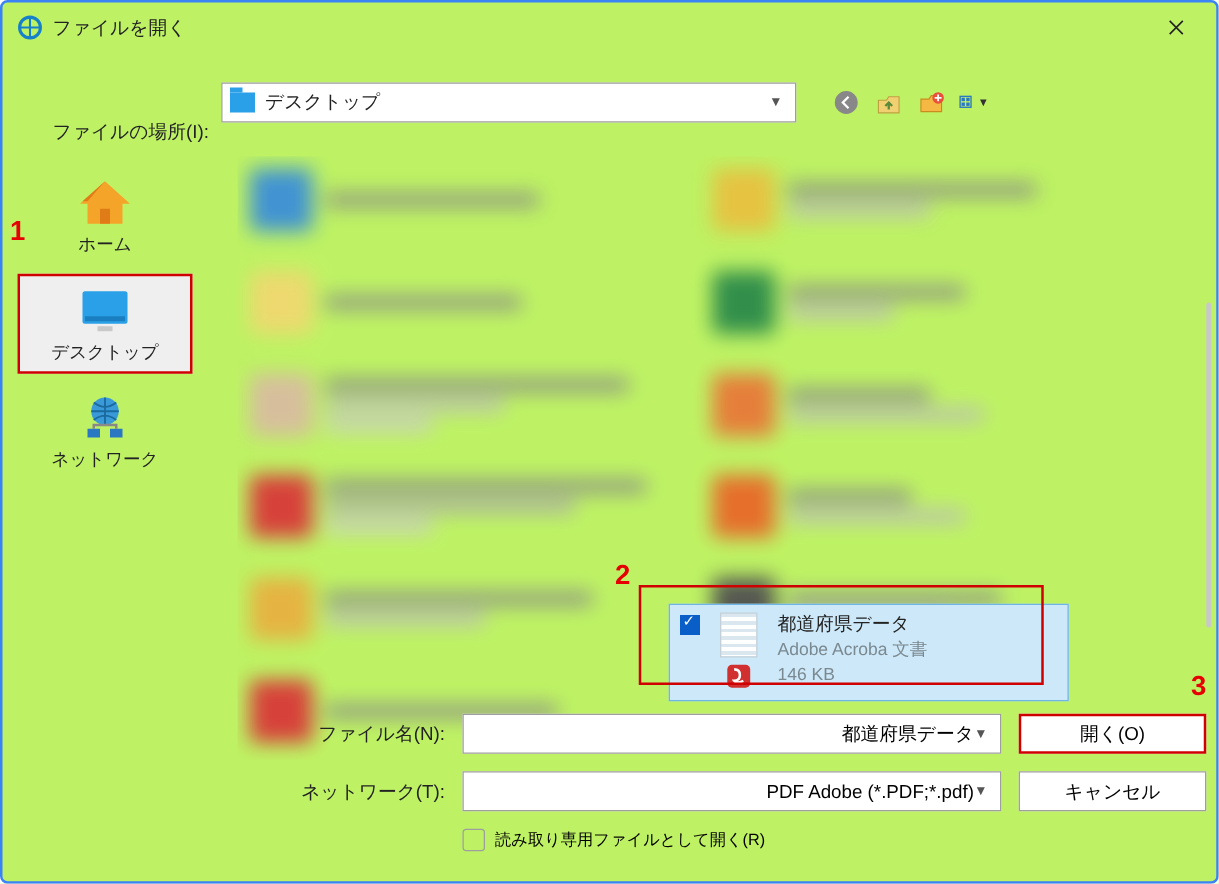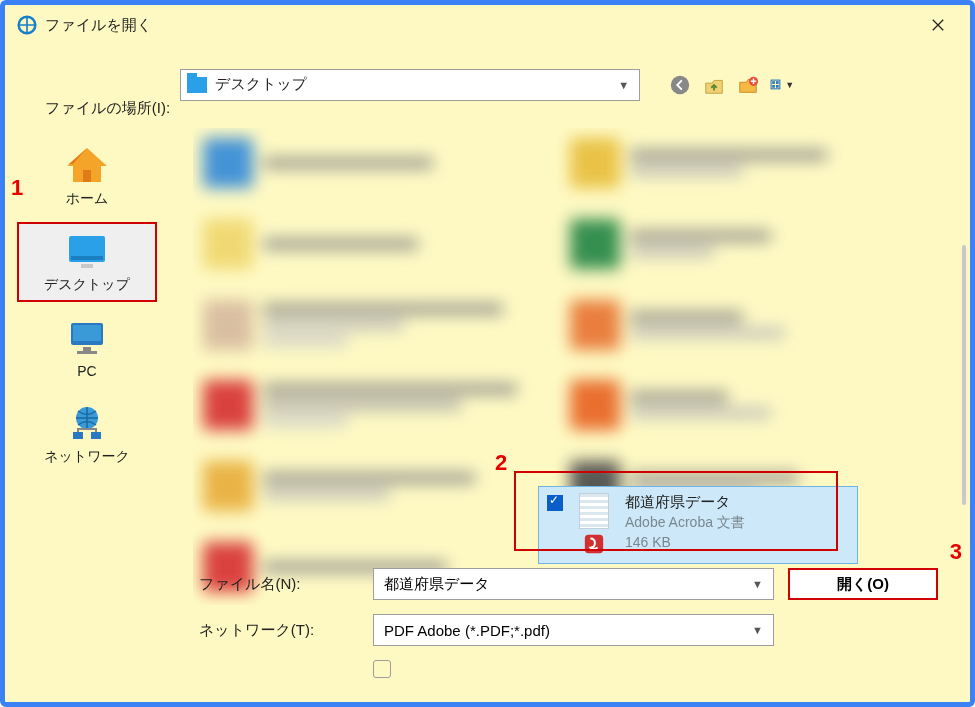--- a/index.html
+++ b/index.html
@@ -10,22 +10,22 @@
     font-size: 13px;
     background: #ffffff;
     width: 975px;
     height: 707px;
     position: relative;
     overflow: hidden;
   }
   .window {
     width: 100%;
     height: 100%;
-    border: 5px solid #3b82f6;
-    background: #fef9c3;
+    border: 2px solid #3b82f6;
+    background: #bef264;
     position: relative;
     border-radius: 6px;
   }
   
   .titlebar {
     height: 40px;
     display: flex;
     align-items: center;
     padding: 0 12px;
   }
@@ -99,36 +99,37 @@
   .entry-thumb-col { width: 46px; display:flex; flex-direction:column; align-items:center; }
   .entry-thumb { width: 30px; height: 36px; background: repeating-linear-gradient(#dbe7ee 0 3px,#fff 3px 6px); border:1px solid #c4d0d8; }
   .entry-pdf-ico { width: 22px; height: 22px; margin-top: 4px; }
   .entry-texts { display: flex; flex-direction: column; gap: 2px; }
   .entry-name { font-size: 15px; color: #222; }
   .entry-sub { font-size: 14px; color: #7a8990; }
   .scrollbar-thumb { position: absolute; right: 4px; top: 240px; width: 4px; height: 260px; background: #c8c8c8; border-radius: 2px; }
 
   
   .bottom {
-    position: absolute; left: 0; right: 0; bottom: 0; padding: 8px 32px 24px 194px;
+    position: absolute; left: 0; right: 0; bottom: 0; padding: 8px 8px 24px 194px;
     display: grid; grid-template-columns: 160px 1fr 150px; row-gap: 14px; column-gap: 14px;
     align-items: center;
+    text-align: right;
   }
   .form-label { font-size: 15px; color: #222; }
   .combo {
     height: 32px; border: 1px solid #9e9e9e; display: flex; align-items: center;
     padding: 0 10px; background: #fff; position: relative;
   }
   .combo-text { flex: 1; font-size: 15px; }
   .combo-caret { font-size: 11px; color: #555; }
   .btn {
     height: 32px; border: 1px solid #9e9e9e; background: #fff; display: flex;
     align-items: center; justify-content: center; font-size: 15px; cursor: pointer;
   }
-  .btn.primary { border: 2px solid #d00000; font-weight: bold; }
+  .btn.primary { border: 2px solid #d00000; }
   .checkbox-row { grid-column: 2 / 3; display: flex; align-items: center; gap: 8px; }
   .chk { width: 18px; height: 18px; border: 1px solid #9e9e9e; border-radius: 3px; }
 
   
   .anno-num { position: absolute; color: #e60000; font-weight: bold; font-size: 22px; z-index: 50; }
   .anno-box-2 { position: absolute; border: 2px solid #d00000; z-index: 40; }
 </style>
 </head>
 <body>
 
@@ -208,31 +209,20 @@
               <rect x="6" y="6" width="36" height="26" rx="2" fill="#2aa0e8"></rect>
               <rect x="8" y="26" width="32" height="4" fill="#1a7fc0"></rect>
               <rect x="18" y="34" width="12" height="4" fill="#c9c9c9"></rect>
             </svg>
         </span>
         <span class="place-label">デスクトップ</span>
       </div>
       <div class="place-item">
         <span class="place-icon">
           <svg viewBox="0 0 48 42" width="48" height="42">
-              <rect x="8" y="6" width="32" height="22" rx="2" fill="#2a78c2"></rect>
-              <rect x="10" y="8" width="28" height="16" fill="#3a9ad8"></rect>
-              <rect x="20" y="30" width="8" height="4" fill="#888"></rect>
-              <rect x="14" y="34" width="20" height="3" fill="#888"></rect>
-            </svg>
-        </span>
-        <span class="place-label">PC</span>
-      </div>
-      <div class="place-item">
-        <span class="place-icon">
-          <svg viewBox="0 0 48 42" width="48" height="42">
               <circle cx="24" cy="16" r="11" fill="#3a9ad8"></circle>
               <path d="M13 16 h22 M24 5 v22 M15 9 q9 7 18 0 M15 23 q9 -7 18 0" fill="none" stroke="#1a6aa0" stroke-width="1.5"></path>
               <rect x="10" y="30" width="10" height="7" fill="#2a78c2"></rect>
               <rect x="28" y="30" width="10" height="7" fill="#2a78c2"></rect>
               <path d="M15 30 v-3 h18 v3" fill="none" stroke="#888" stroke-width="2"></path>
             </svg>
         </span>
         <span class="place-label">ネットワーク</span>
       </div>
     </div>
@@ -348,24 +338,28 @@
     </div>
     <div class="btn primary">
       <span>開く(O)</span>
     </div>
 
     <span class="form-label">ネットワーク(T):</span>
     <div class="combo">
       <span class="combo-text">PDF Adobe (*.PDF;*.pdf)</span>
       <span class="combo-caret">▼</span>
     </div>
+    <div class="btn">
+      <span>キャンセル</span>
+    </div>
 
     <div></div>
     <div class="checkbox-row">
       <span class="chk"></span>
+      <span>読み取り専用ファイルとして開く(R)</span>
     </div>
     <div></div>
   </div>
 
   <span class="anno-num" style="left:6px; top:170px;">1</span>
   <span class="anno-num" style="left:490px; top:445px;">2</span>
   <div class="anno-box-2" style="left:509px; top:466px; width:324px; height:80px;"></div>
   <span class="anno-num" style="right:8px; top:534px;">3</span>
 
 </div>

